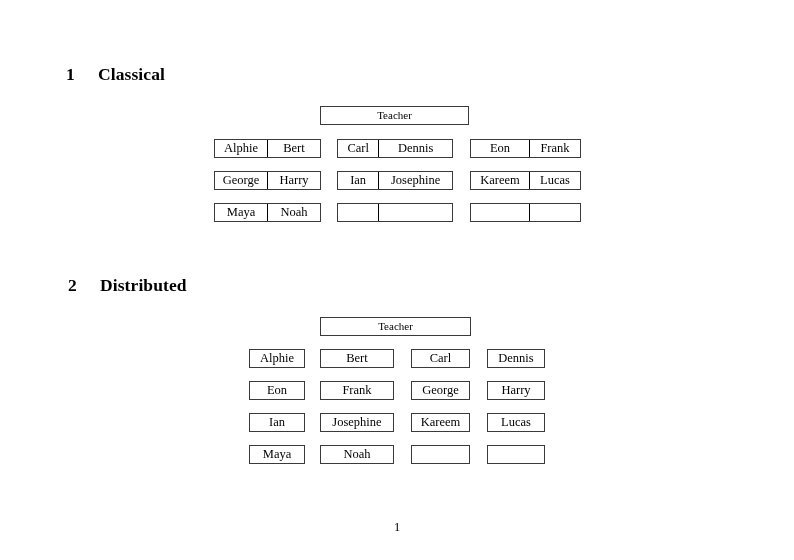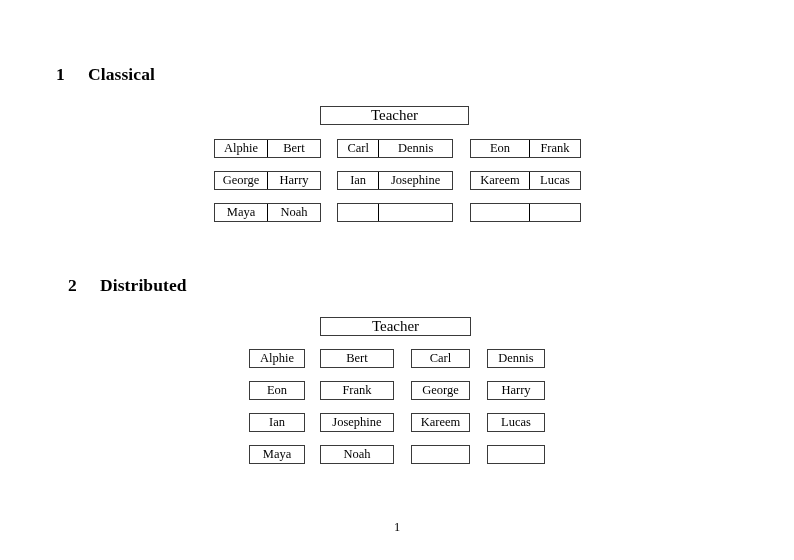--- a/index.html
+++ b/index.html
@@ -25,32 +25,32 @@
     position: absolute;
     font-size: 17.5px;
     font-weight: bold;
     letter-spacing: 0.1px;
     white-space: nowrap;
   }
   .section-number {
     display: inline-block;
     width: 32px;
   }
-  #heading-classical   { left: 56px; top: 64px; }
+  #heading-classical   { left: 66px; top: 64px; }
   #heading-distributed { left: 68px; top: 275px; }
 
   
   .teacher-box {
     position: absolute;
     box-sizing: border-box;
     border: 1px solid #3a3a3a;
     height: 19px;
     line-height: 17px;
     text-align: center;
-    font-size: 15px;
+    font-size: 11px;
     background: #ffffff;
     white-space: nowrap;
   }
 
   
   .group-row {
     position: absolute;
     display: flex;
     box-sizing: border-box;
     border: 1px solid #3a3a3a;

